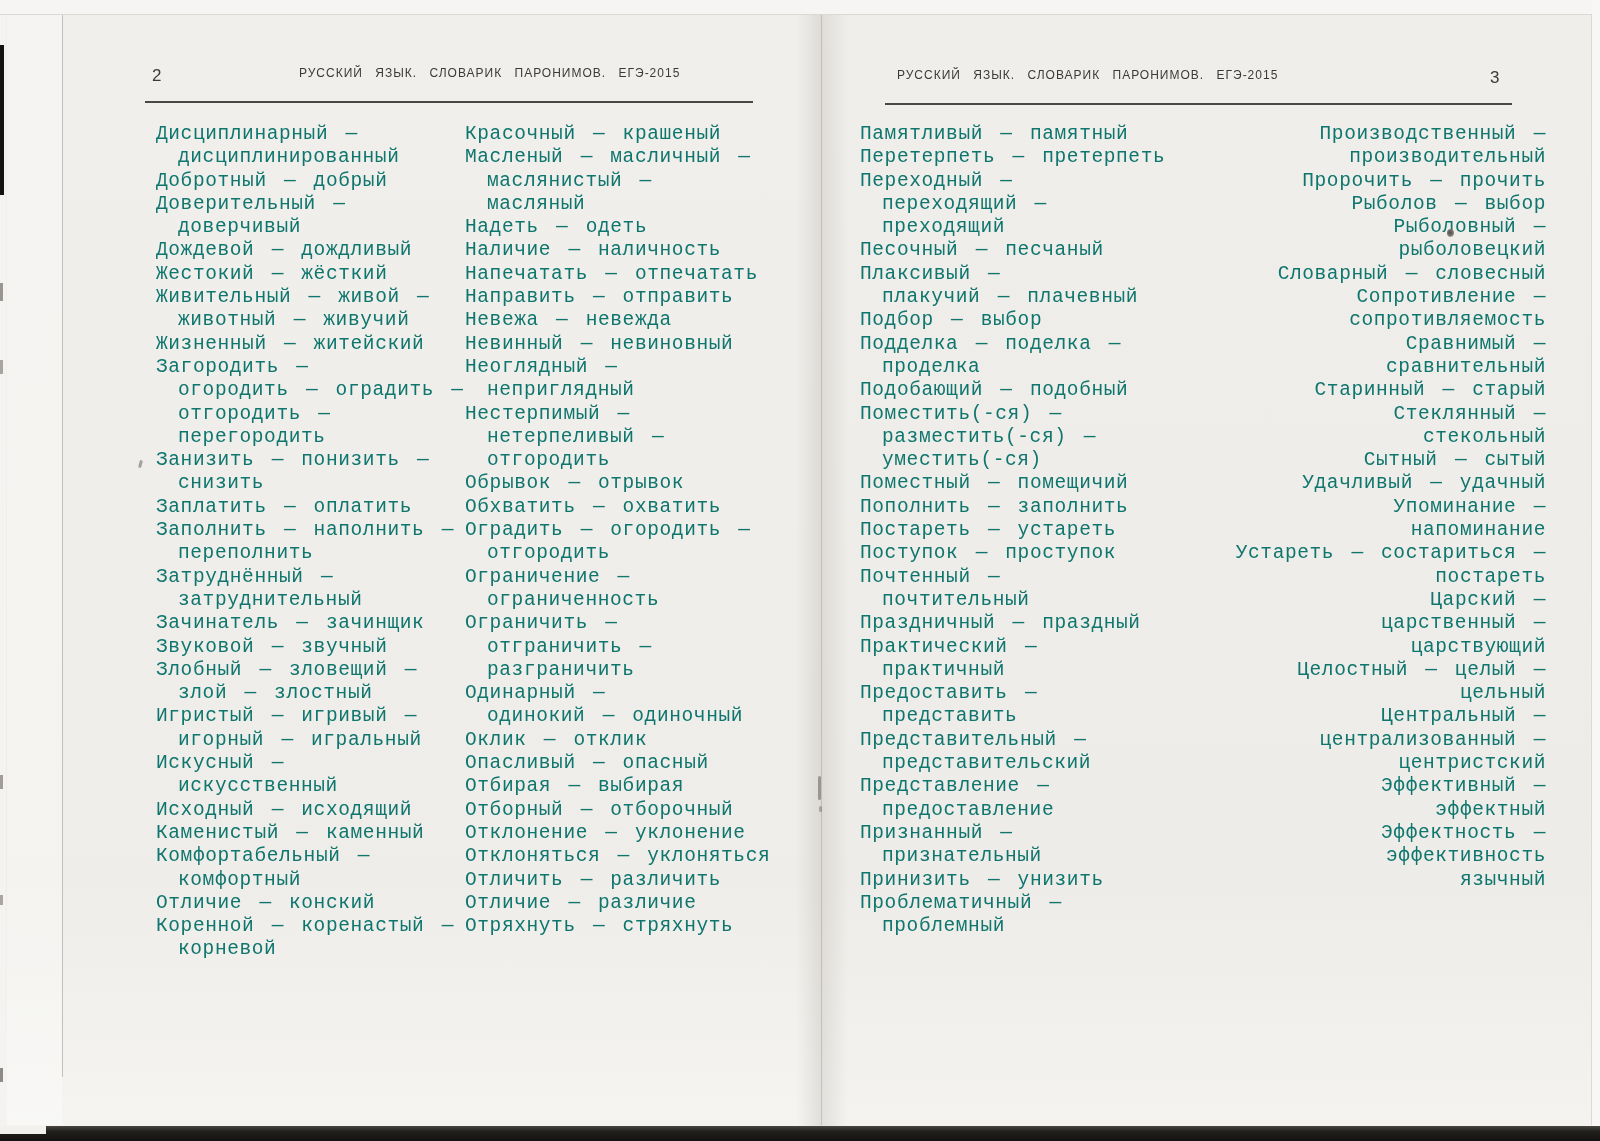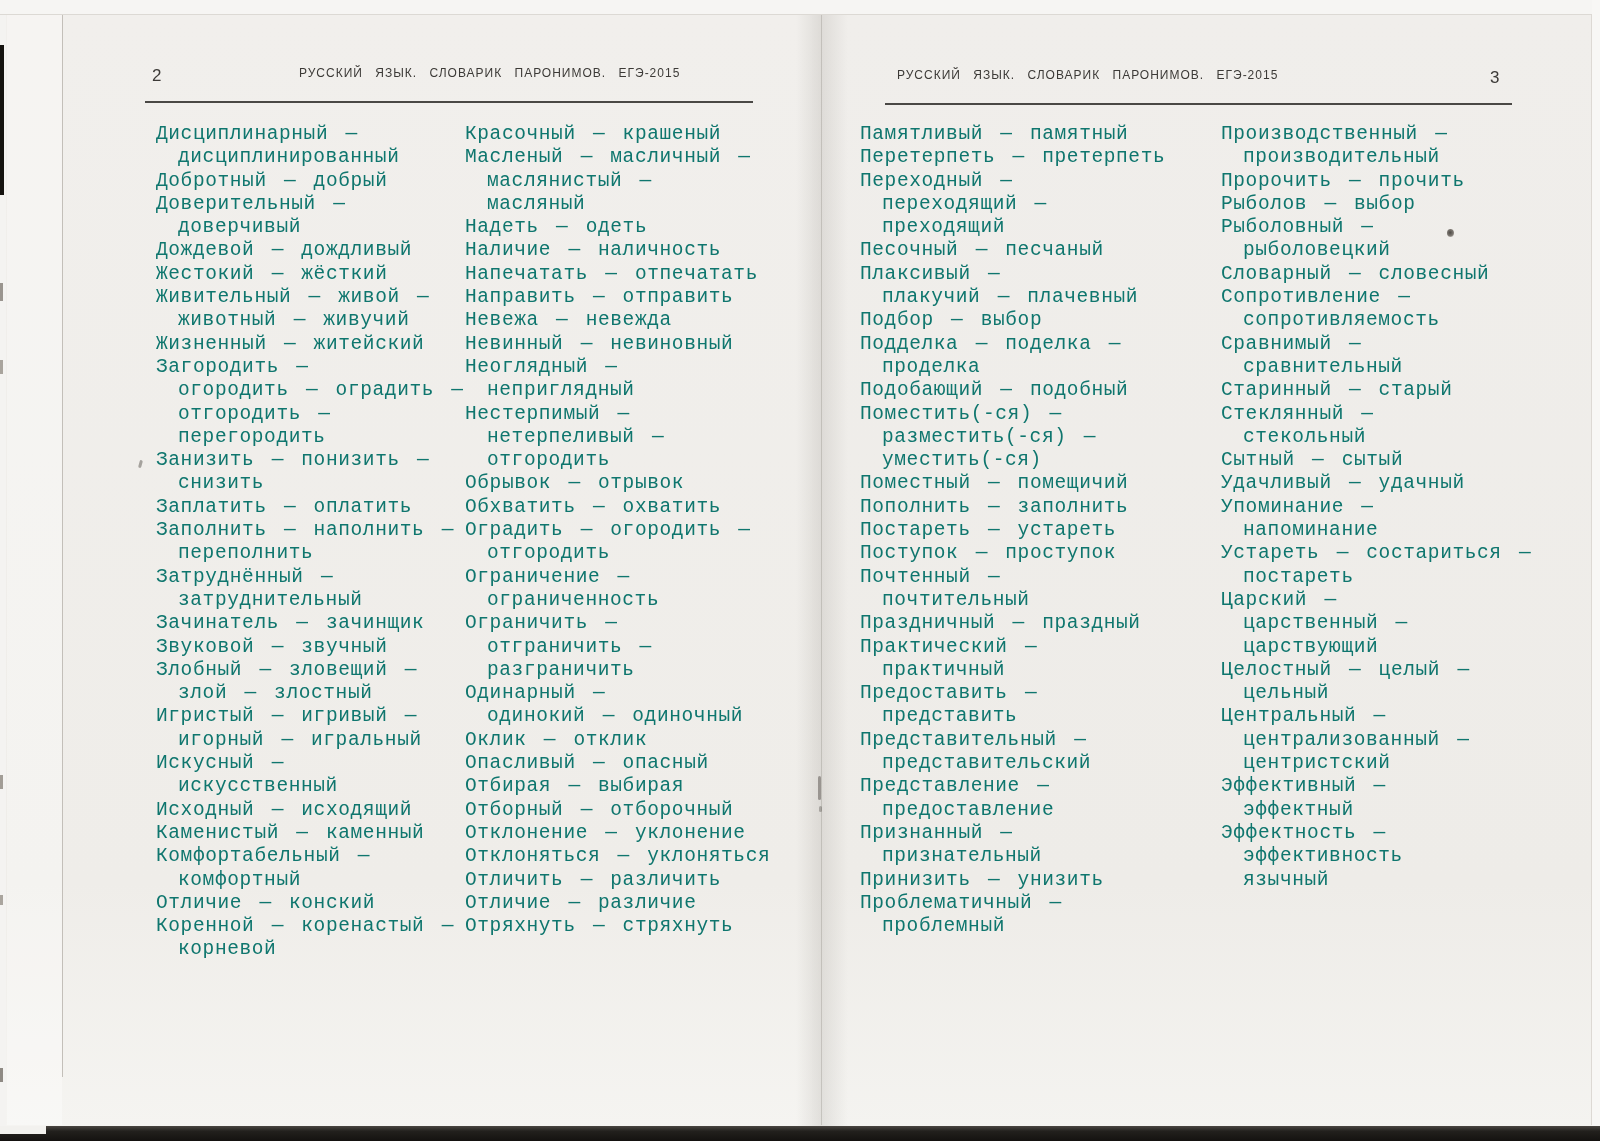--- a/index.html
+++ b/index.html
@@ -54,21 +54,21 @@
   .rule{position:absolute;height:2px;background:#4a4845;}
   .rule-left{left:145px;top:101px;width:608px;}
   .rule-right{left:885px;top:103px;width:627px;}
 
   
   .col{position:absolute;top:123px;font-size:19.5px;line-height:23.3px;
     color:#0f766e;letter-spacing:0.6px;word-spacing:5px;white-space:nowrap;font-family:Liberation Mono, monospace;}
   .col-1{left:156px;width:310px;}
   .col-2{left:465px;width:315px;}
   .col-3{left:860px;width:312px;}
-  .col-4{left:1221px;width:325px;}
+  .col-4{left:1221px;width:325px;text-align:right;}
   .tline{height:23.3px;}
   .tline.ind{padding-left:22px;}
 </style>
 </head>
 <body>
 
 <div class="scan">
 
   <div class="top-strip"></div>
   <div class="top-edge"></div>

